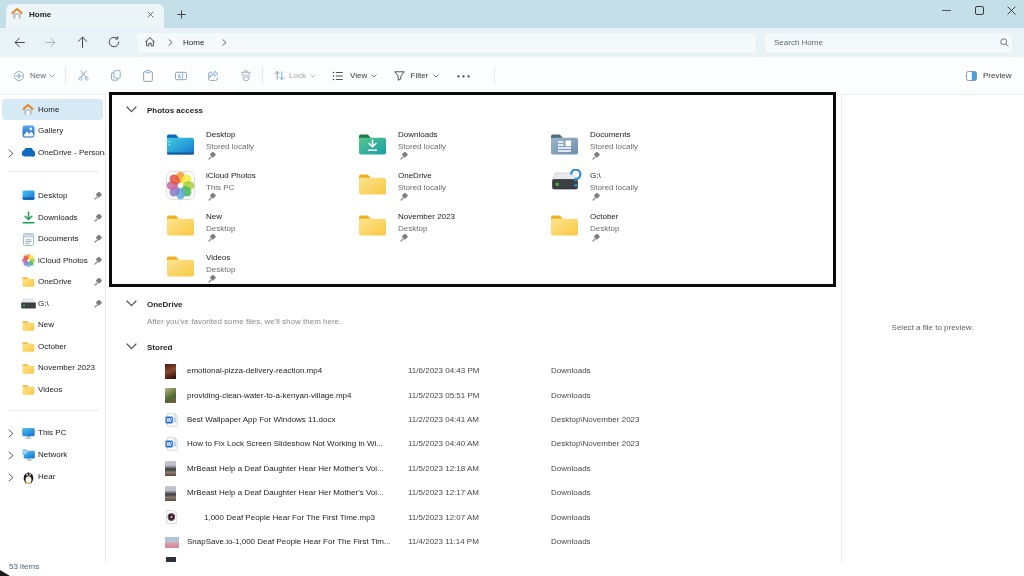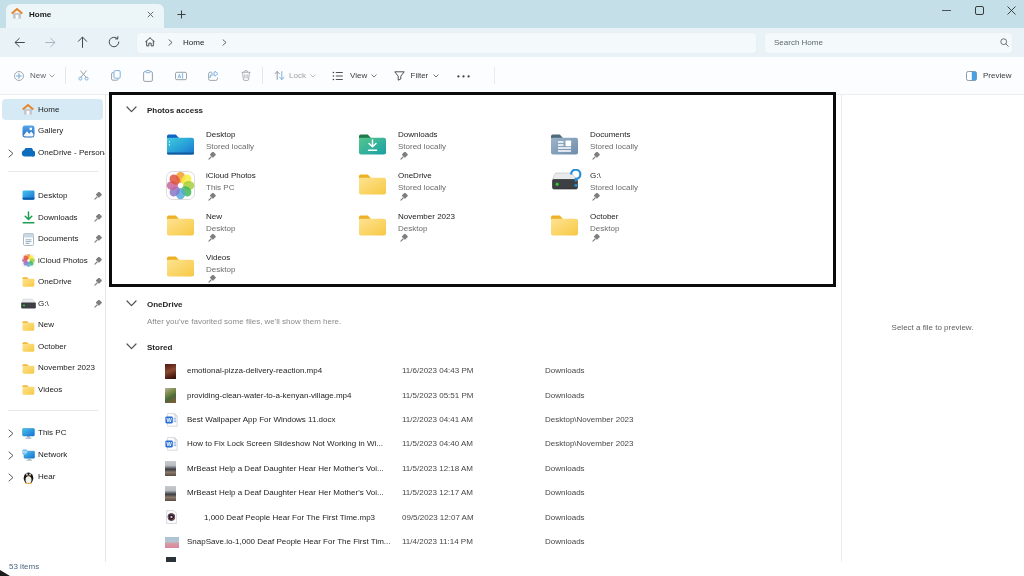--- a/index.html
+++ b/index.html
@@ -15,21 +15,21 @@
 .sidebar-div { left:105px; top:95px; width:1px; height:467px; background:#e8e8e8; }
 .preview-div { left:841px; top:95px; width:1px; height:467px; background:#ececec; }
 .homerow { left:2px; top:99px; width:101px; height:21px; background:#d6eaf6; border-radius:4px; }
 .blackrect { left:109px; top:92px; width:727px; height:195px; border:3px solid #0b0b0b; }
 .hdr { font-weight:700; color:#1f1f1f; }
 .statusbar { left:0; top:562px; width:1024px; height:14px; background:#fff; }
 svg { display:block; }
 .tile-title { color:#202020; }
 .tile-sub { color:#6b6b6b; }
 .rname { color:#242424; }
-.rmeta { color:#474747; }
+.rmeta { color:#474747;margin-left:6px; }
 </style>
 </head>
 <body>
 
 <svg width="0" height="0" style="position:absolute">
 <defs>
 <linearGradient id="gy" x1="0" y1="0" x2="1" y2="1">
   <stop offset="0" stop-color="#fde391"></stop>
         <stop offset="1" stop-color="#f7c843"></stop>
 </linearGradient>
@@ -545,21 +545,21 @@
 
 <svg class="abs" style="left:165.5px;top:510px" width="11" height="14" viewBox="0 0 11 14">
     <path d="M0.6 0.6 H7.8 L10.4 3.2 V13.4 H0.6 Z" fill="#fdfdfd" stroke="#c5cbd1" stroke-width="0.7"></path>
     <circle cx="5.4" cy="7" r="3.7" fill="#1c1426"></circle>
     <circle cx="5.4" cy="7" r="3.1" fill="none" stroke="#b86a3a" stroke-width="0.9" stroke-dasharray="4 2.5"></circle>
     <circle cx="5.4" cy="7" r="3.1" fill="none" stroke="#7a4a9a" stroke-width="0.9" stroke-dasharray="2.5 4" stroke-dashoffset="3"></circle>
     <circle cx="5.4" cy="7" r="1.9" fill="#241a30"></circle>
     <path d="M4.6 5.8 L7 7 L4.6 8.2 Z" fill="#fff"></path>
   </svg>
 <div class="abs rname" style="left:204px;top:512.5px">1,000 Deaf People Hear For The First Time.mp3</div>
-<div class="abs rmeta" style="left:402px;top:512.5px">09/5/2023 12:07 AM</div>
+<div class="abs rmeta" style="left:402px;top:512.5px">11/5/2023 12:07 AM</div>
 <div class="abs rmeta" style="left:545px;top:512.5px">Downloads</div>
 
 <div class="abs" style="left:165px;top:536.5px;width:14px;height:11px;background:linear-gradient(180deg,#a9c3d8 0%,#b5c5d2 40%,#d79aa0 62%,#d887a2 100%)"></div>
 <div class="abs rname" style="left:187px;top:537px">SnapSave.io-1,000 Deaf People Hear For The First Tim...</div>
 <div class="abs rmeta" style="left:402px;top:537px">11/4/2023 11:14 PM</div>
 <div class="abs rmeta" style="left:545px;top:537px">Downloads</div>
 
 <div class="abs" style="left:166px;top:557px;width:10px;height:5px;background:#2c3338"></div>
 
 <div class="abs" style="left:9px;top:562px;color:#4a6484">53 items</div>

